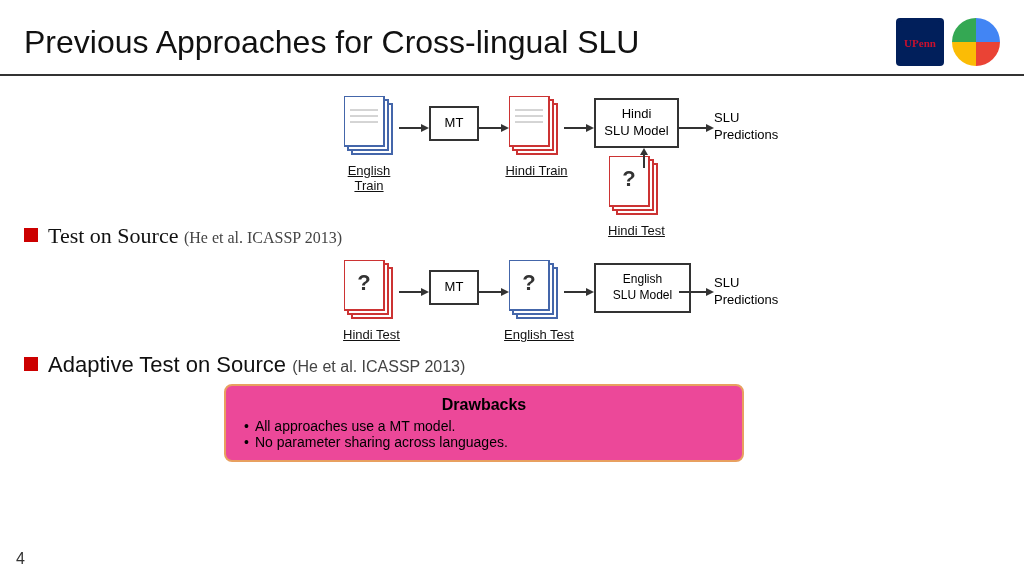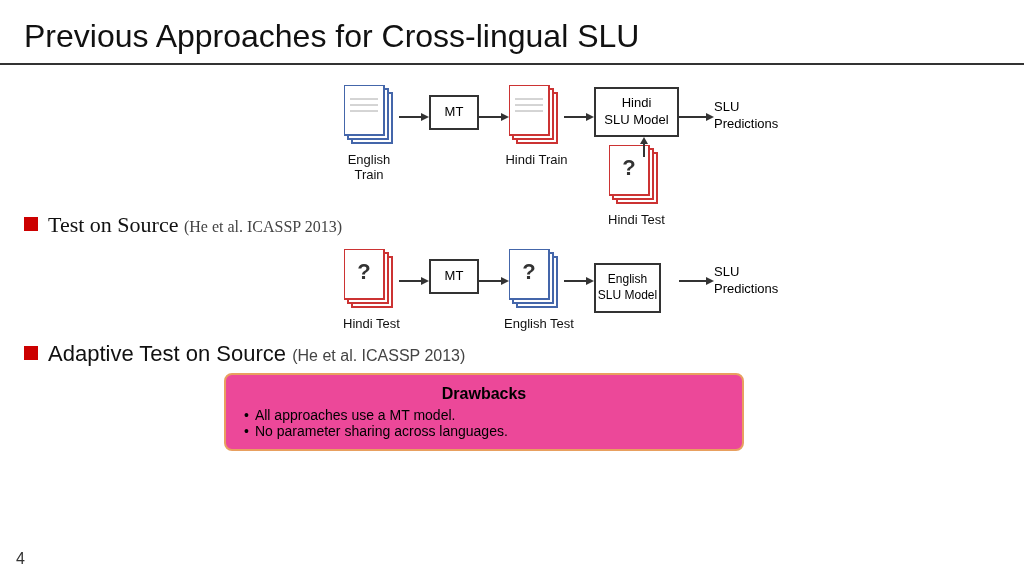--- a/index.html
+++ b/index.html
@@ -95,20 +95,21 @@
       font-weight: 500;
       line-height: 1.3;
     }
 
     
     .elem-label {
       position: absolute;
       font-size: 13px;
       text-align: center;
       color: #111;
+      text-decoration: underline;
     }
 
     
     .drawbacks {
       background: #ec4899;
       border: 2px solid #E8A060;
       border-radius: 8px;
       padding: 10px 18px;
       margin-left: 200px;
       margin-top: 4px;
@@ -138,20 +139,29 @@
     
     svg.arrow-svg {
       overflow: visible;
     }
   </style>
 </head>
 <body>
 
 <div class="header">
   <h1 class="title">Previous Approaches for Cross-lingual SLU</h1>
+  <div class="logos">
+    <div class="logo-penn">
+      <svg width="42" height="42" viewBox="0 0 42 42">
+        <rect width="42" height="42" fill="#011F5B" rx="3"></rect>
+        <text x="21" y="26" text-anchor="middle" fill="#C8102E" font-size="11" font-family="serif" font-weight="bold">UPenn</text>
+      </svg>
+    </div>
+    <div class="logo-google"></div>
+  </div>
 </div>
 
 <div class="content">
 
 
   <div style="position:relative; height:145px; margin-left:30px;">
 
     <div style="position:absolute; left:290px; top:8px;">
       <svg width="55" height="65" viewBox="0 0 55 65">
 
@@ -289,21 +299,21 @@
       <div class="elem-label" style="position:relative; top:-2px; left:-5px; width:70px;">English Test</div>
     </div>
 
     <div style="position:absolute; left:510px; top:29px;">
       <svg width="30" height="16" class="arrow-svg">
         <line x1="0" y1="8" x2="22" y2="8" stroke="#333" stroke-width="2"></line>
         <polygon points="22,4 30,8 22,12" fill="#333"></polygon>
       </svg>
     </div>
 
-    <div class="box" style="left:540px; top:19px; width:67px; height:50px;">
+    <div class="box" style="left:540px; top:8px; width:97px; height:50px;">
       <span style="white-space:pre-line; font-size:12px;">English
 SLU Model</span>
     </div>
 
     <div style="position:absolute; left:625px; top:29px;">
       <svg width="35" height="16" class="arrow-svg">
         <line x1="0" y1="8" x2="27" y2="8" stroke="#333" stroke-width="2"></line>
         <polygon points="27,4 35,8 27,12" fill="#333"></polygon>
       </svg>
     </div>

